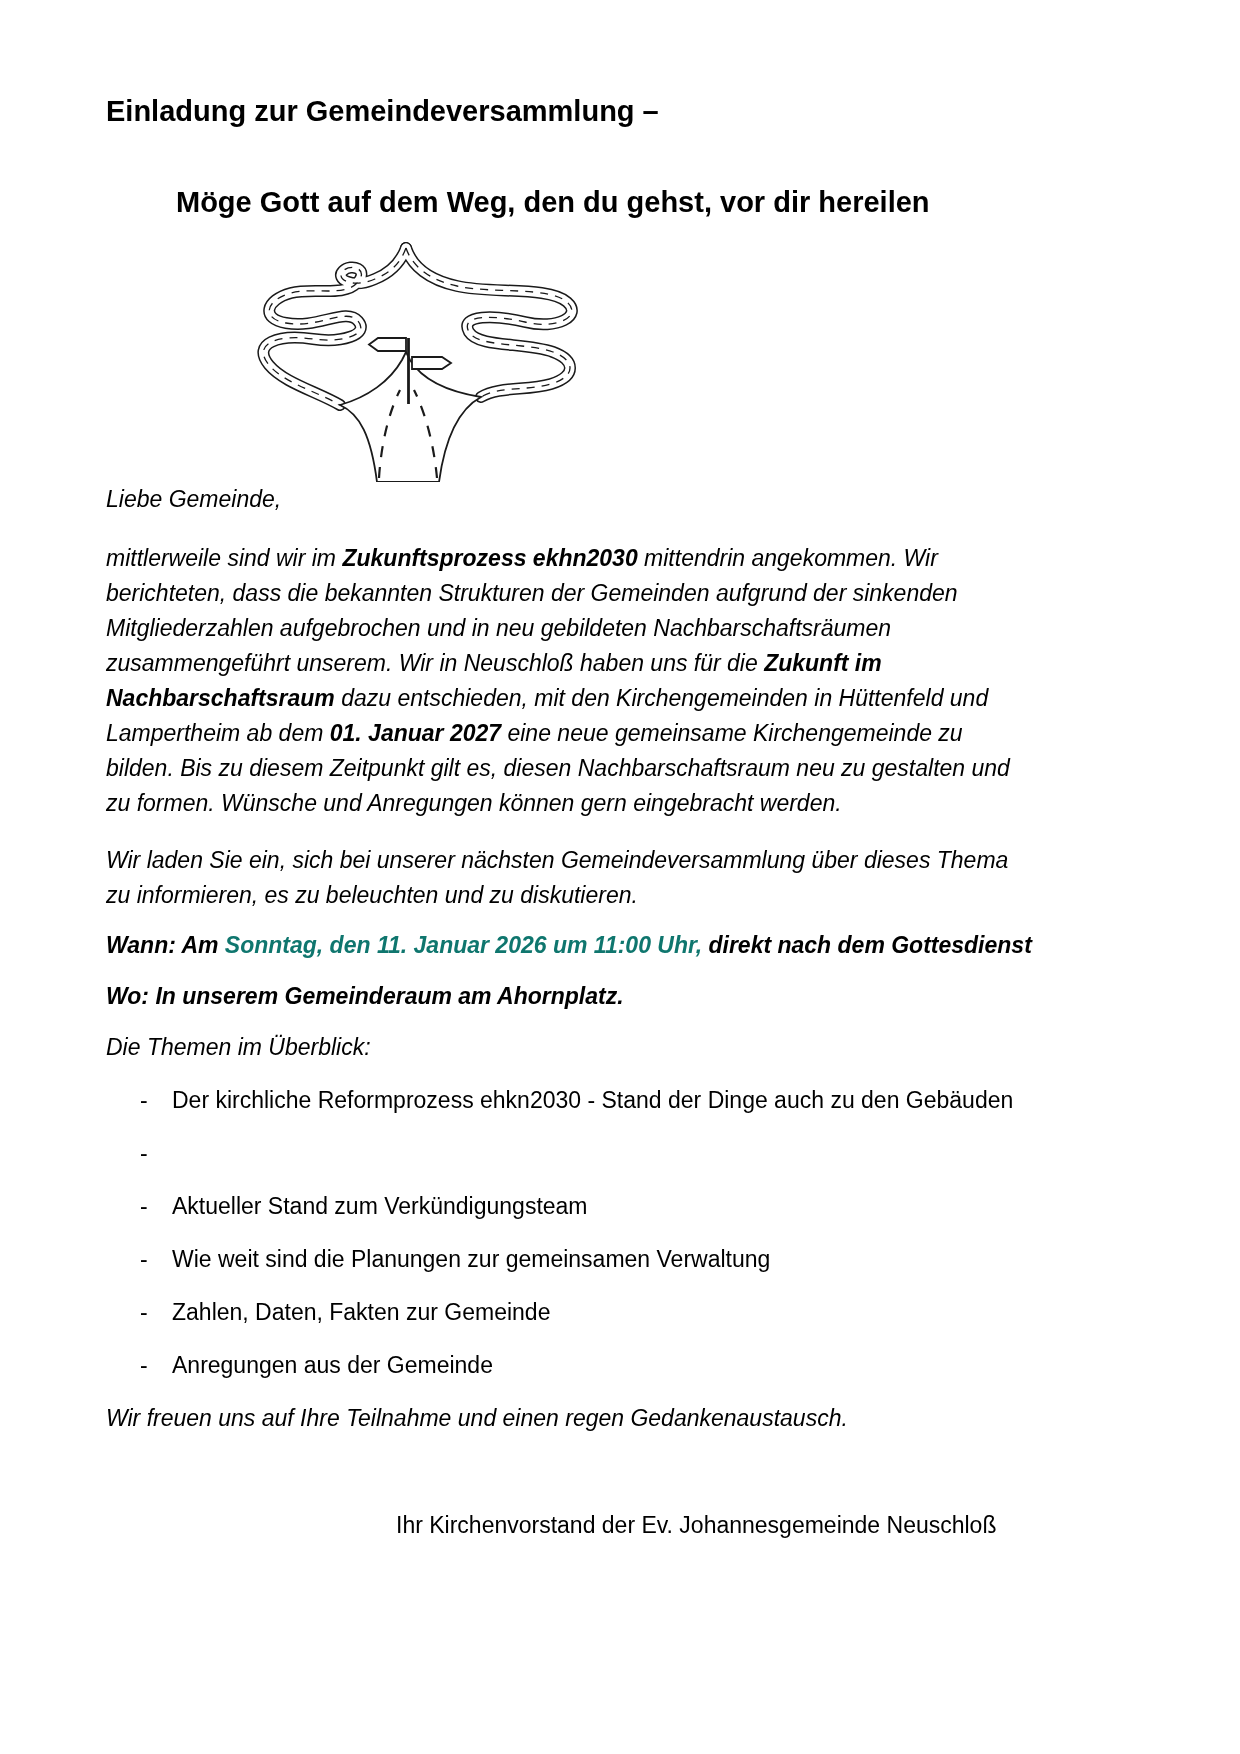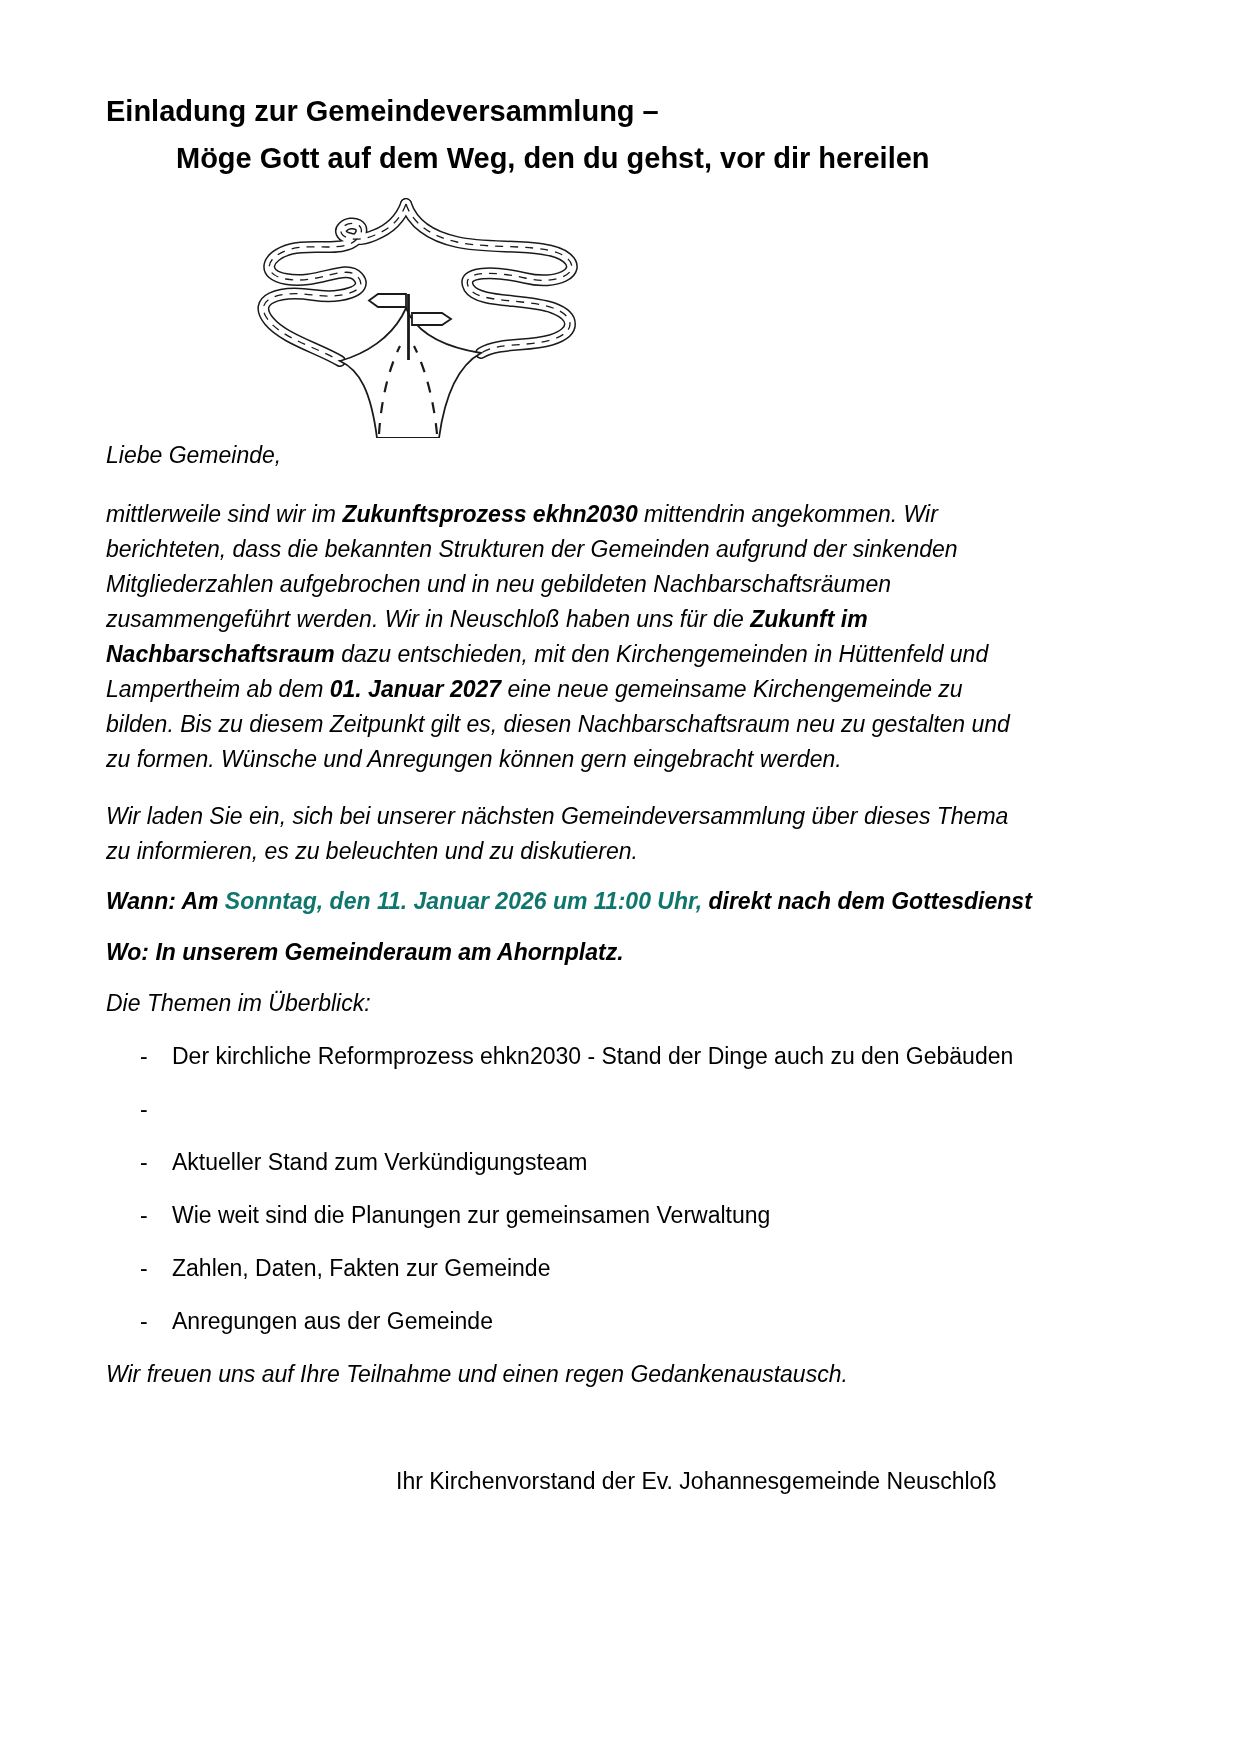--- a/index.html
+++ b/index.html
@@ -14,21 +14,21 @@
   }
   .content {
     position:absolute;
     left:106px; top:88px;
     width:1040px;
   }
   .title {
     font-size:29px; font-weight:700; line-height:47px;
     white-space:pre-wrap;
   }
-  .title .line2 { display:block; padding-left:70px; }
+  .title .line2 { display:block; padding-left:70px;margin-top:44px; }
   .illustration-wrap { margin:16px 0 0 112px; width:372px; height:240px; }
   .illustration-wrap svg { display:block; width:372px; height:240px; }
   .salutation { margin-top:130px; font-size:23px; line-height:35px; }
   p.body-par { margin:0; font-size:23px; line-height:35px; white-space:pre-wrap;font-style:italic; }
   .p1 { margin-top:24px !important; }
   .p2 { margin-top:22px !important; }
   .wann { margin-top:15px !important; font-weight:700; white-space:nowrap !important; }
   .wo   { margin-top:16px !important; font-weight:700; }
   .themes-intro { margin-top:16px !important; }
   .b { font-weight:700; }
@@ -80,21 +80,21 @@
         <path class="sign-arrow" d="M188,96 L188,109 L160,109 L151,102.5 L160,96 Z"></path>
         <path class="sign-arrow" d="M194,115 L224,115 L233,121 L224,127 L194,127 Z"></path>
       </svg>
     </div>
 
     <p class="body-par salutation">Liebe Gemeinde,</p>
 
     <p class="body-par p1"><span>mittlerweile sind wir im </span><span class="b">Zukunftsprozess ekhn2030</span><span> mittendrin angekommen. Wir
 berichteten, dass die bekannten Strukturen der Gemeinden aufgrund der sinkenden
 Mitgliederzahlen aufgebrochen und in neu gebildeten Nachbarschaftsräumen
-zusammengeführt werden. Wir in Neuschloß haben uns für die </span><span class="b">Zukunft im
+zusammengeführt unserem. Wir in Neuschloß haben uns für die </span><span class="b">Zukunft im
 Nachbarschaftsraum</span><span> dazu entschieden, mit den Kirchengemeinden in Hüttenfeld und
 Lampertheim ab dem </span><span class="b">01. Januar 2027</span><span> eine neue gemeinsame Kirchengemeinde zu
 bilden. Bis zu diesem Zeitpunkt gilt es, diesen Nachbarschaftsraum neu zu gestalten und
 zu formen. Wünsche und Anregungen können gern eingebracht werden.</span></p>
 
     <p class="body-par p2">Wir laden Sie ein, sich bei unserer nächsten Gemeindeversammlung über dieses Thema
 zu informieren, es zu beleuchten und zu diskutieren.</p>
 
     <p class="body-par wann"><span class="b">Wann: Am </span><span class="b" style="color: #0f766e;">Sonntag, den 11. Januar 2026 um 11:00 Uhr,</span><span class="b"> direkt nach dem Gottesdienst</span></p>
 

